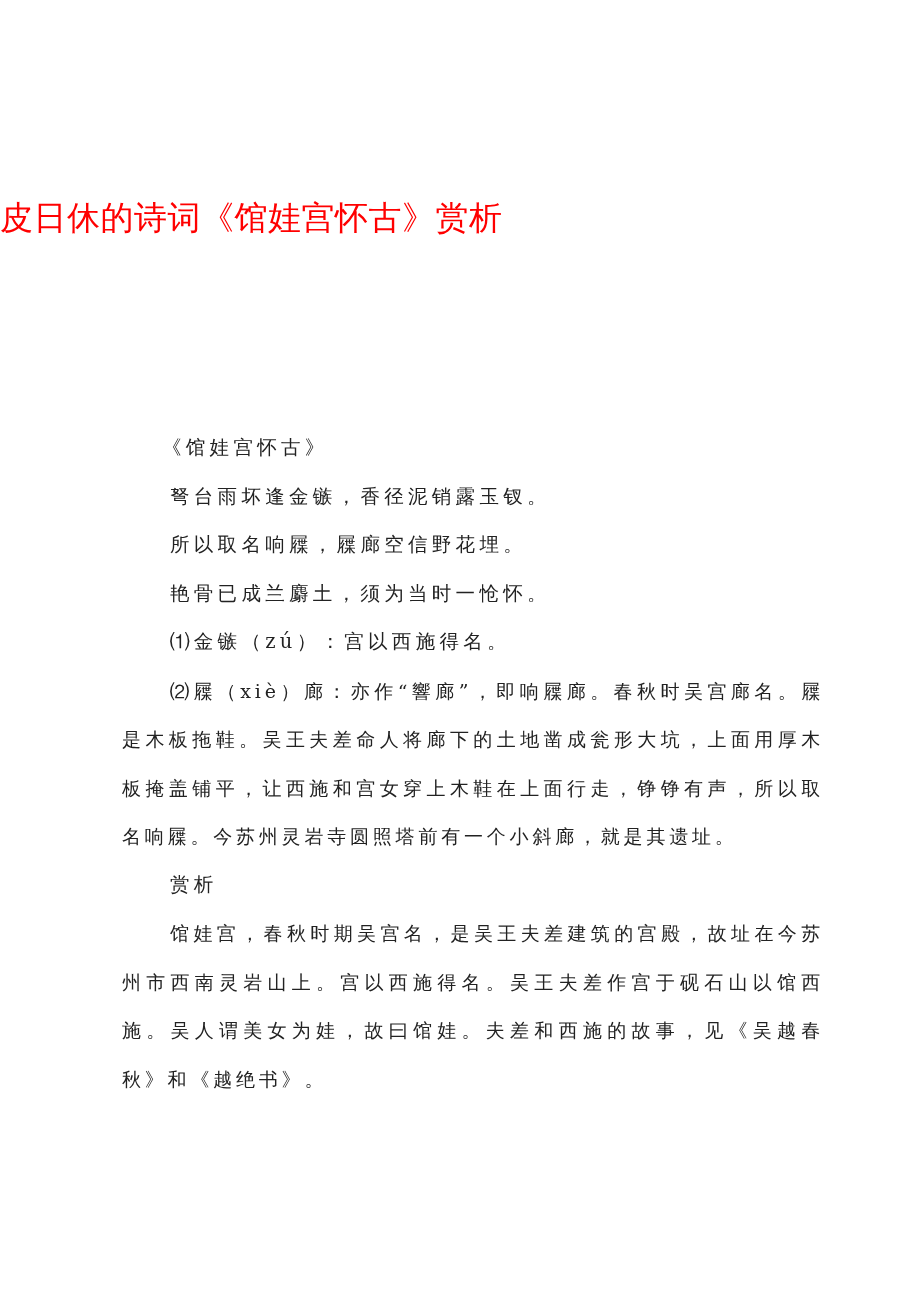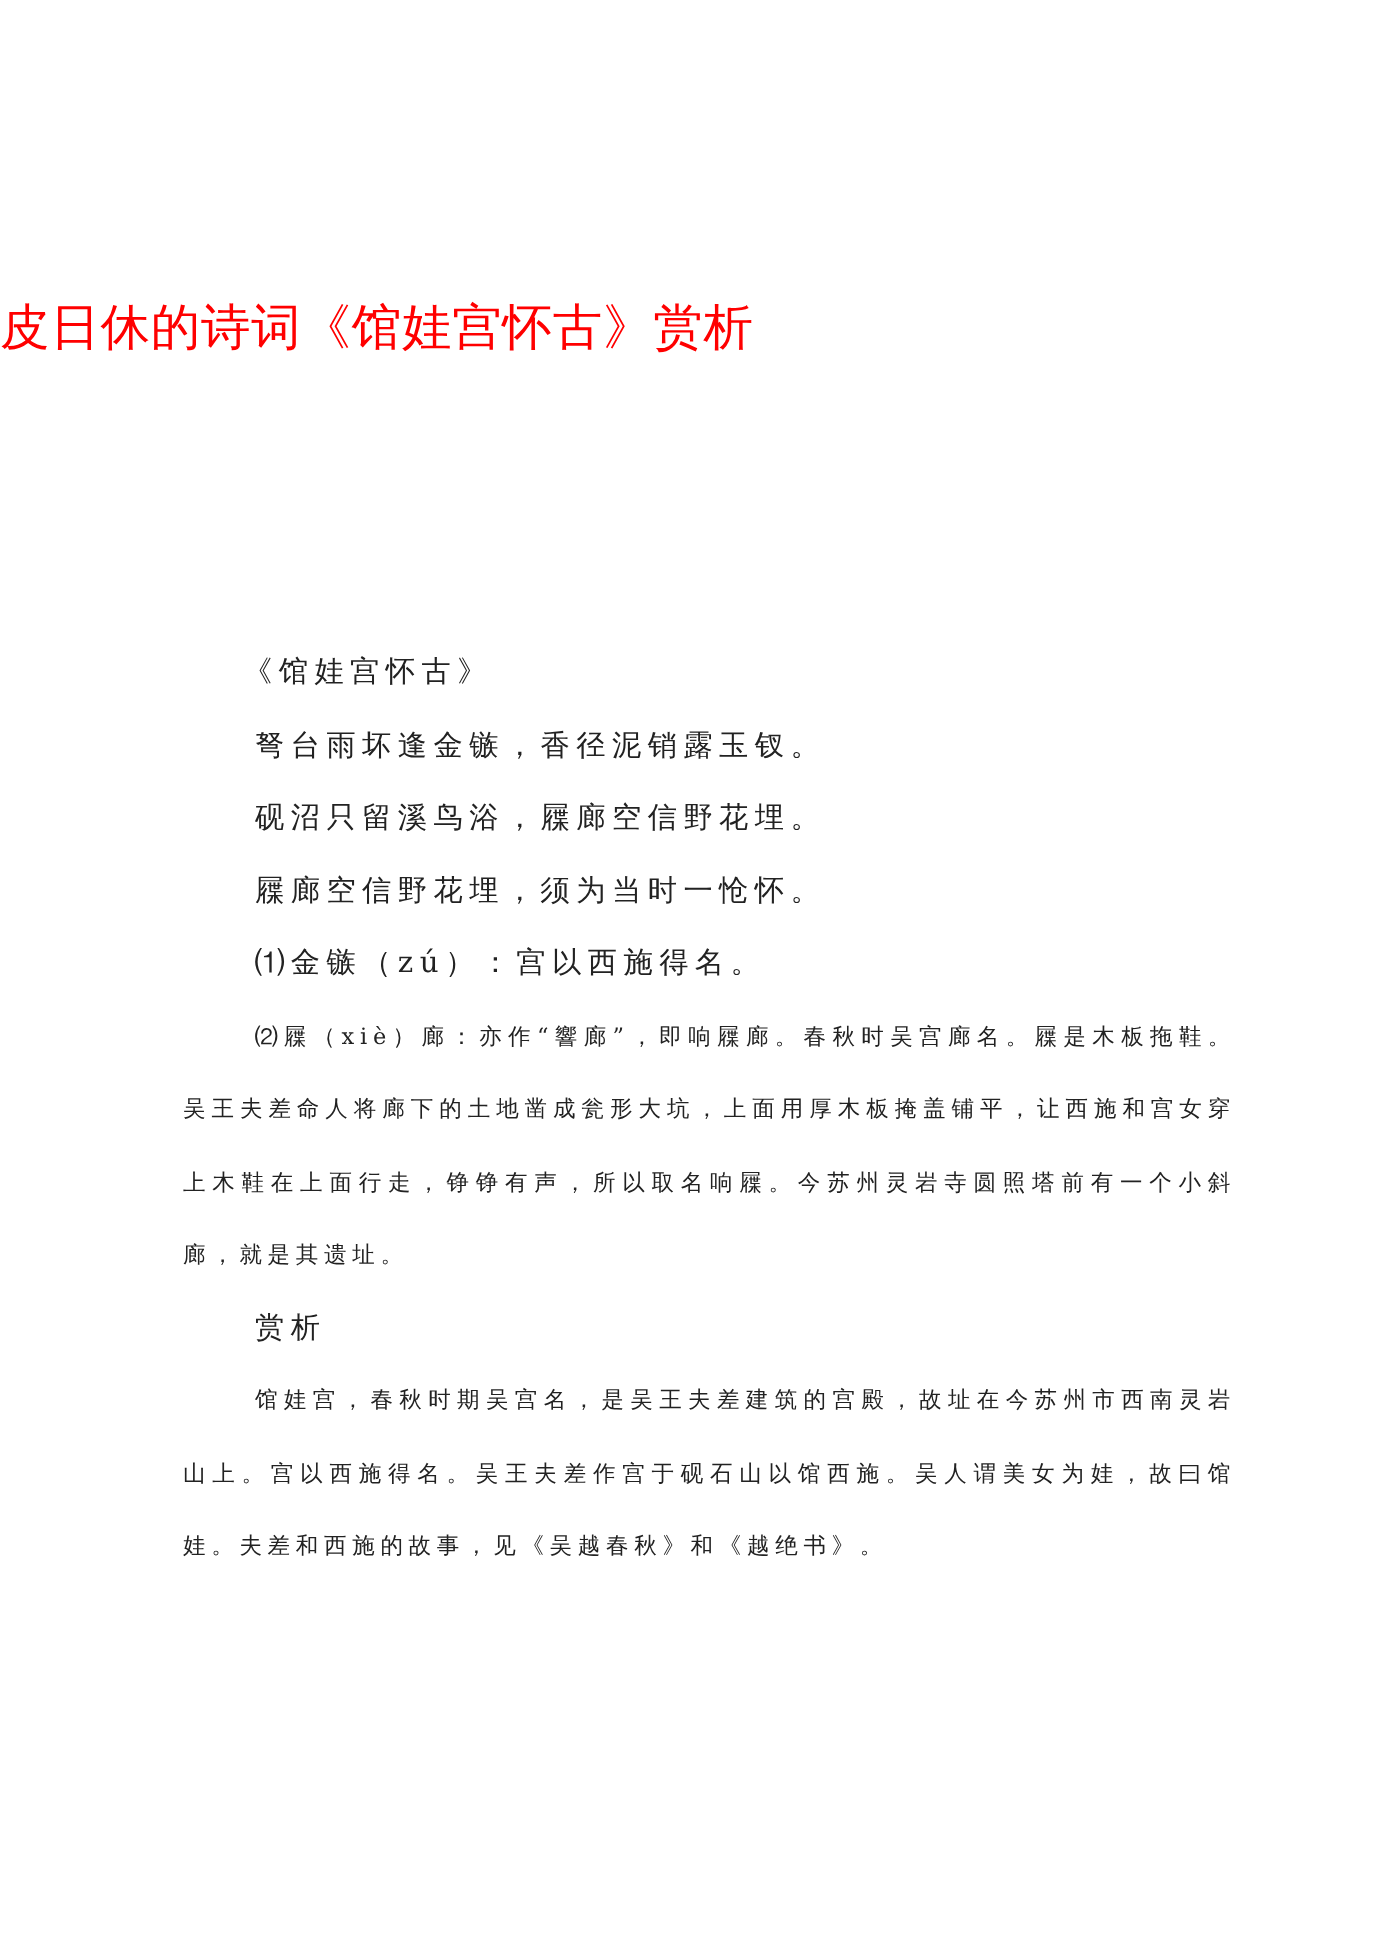--- a/index.html
+++ b/index.html
@@ -4,29 +4,29 @@
 <style>
   html, body { margin: 0; padding: 0; background: #ffffff; }
   body { width: 920px; height: 1302px; position: relative; overflow: hidden;
          font-family: "DejaVu Serif", "Liberation Serif", serif; color: #222; }
   .title { position: absolute; top: 194px; left: 0; width: 920px; text-align: left;
            font-size: 33px; color: #ff0000; font-family: "DejaVu Sans", "Liberation Sans", sans-serif;
            letter-spacing: 0.5px; line-height: 48px; }
   .content { position: absolute; left: 122px; top: 424px; width: 702px; }
   .p { font-size: 19.5px; line-height: 48.5px; margin: 0; letter-spacing: 4.3px; white-space: nowrap; }
   .indent { padding-left: 48px; }
-  .para { margin: 0; font-size: 15px; line-height: 48.5px; letter-spacing: 3.8px; text-align: justify; }
+  .para { margin: 0; font-size: 19px; line-height: 48.5px; letter-spacing: 3.8px; text-align: justify; }
 </style>
 </head>
 <body>
 
 <div class="title">皮日休的诗词《馆娃宫怀古》赏析</div>
 
 <div class="content">
   <p class="p indent" style="padding-left:40px;">《馆娃宫怀古》</p>
   <p class="p indent">弩台雨坏逢金镞，香径泥销露玉钗。</p>
-  <p class="p indent">砚沼只留溪鸟浴，屧廊空信野花埋。</p>
-  <p class="p indent">屧廊空信野花埋，须为当时一怆怀。</p>
+  <p class="p indent">所以取名响屧，屧廊空信野花埋。</p>
+  <p class="p indent">艳骨已成兰麝土，须为当时一怆怀。</p>
   <p class="p indent">⑴金镞（zú）：宫以西施得名。</p>
   <p class="para" style="text-indent:48px;">⑵屧（xiè）廊：亦作“響廊”，即响屧廊。春秋时吴宫廊名。屧是木板拖鞋。吴王夫差命人将廊下的土地凿成瓮形大坑，上面用厚木板掩盖铺平，让西施和宫女穿上木鞋在上面行走，铮铮有声，所以取名响屧。今苏州灵岩寺圆照塔前有一个小斜廊，就是其遗址。</p>
   <p class="p indent">赏析</p>
   <p class="para" style="text-indent:48px;">馆娃宫，春秋时期吴宫名，是吴王夫差建筑的宫殿，故址在今苏州市西南灵岩山上。宫以西施得名。吴王夫差作宫于砚石山以馆西施。吴人谓美女为娃，故曰馆娃。夫差和西施的故事，见《吴越春秋》和《越绝书》。</p>
 </div>
 
 </body></html>

